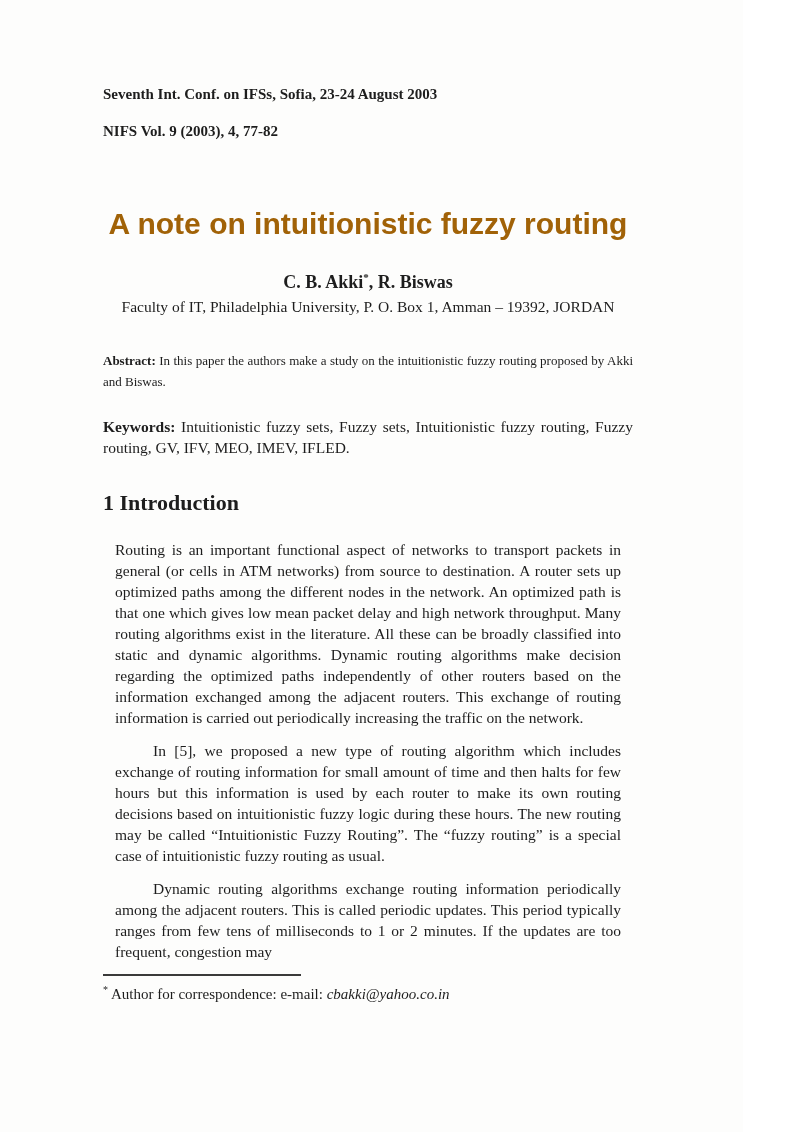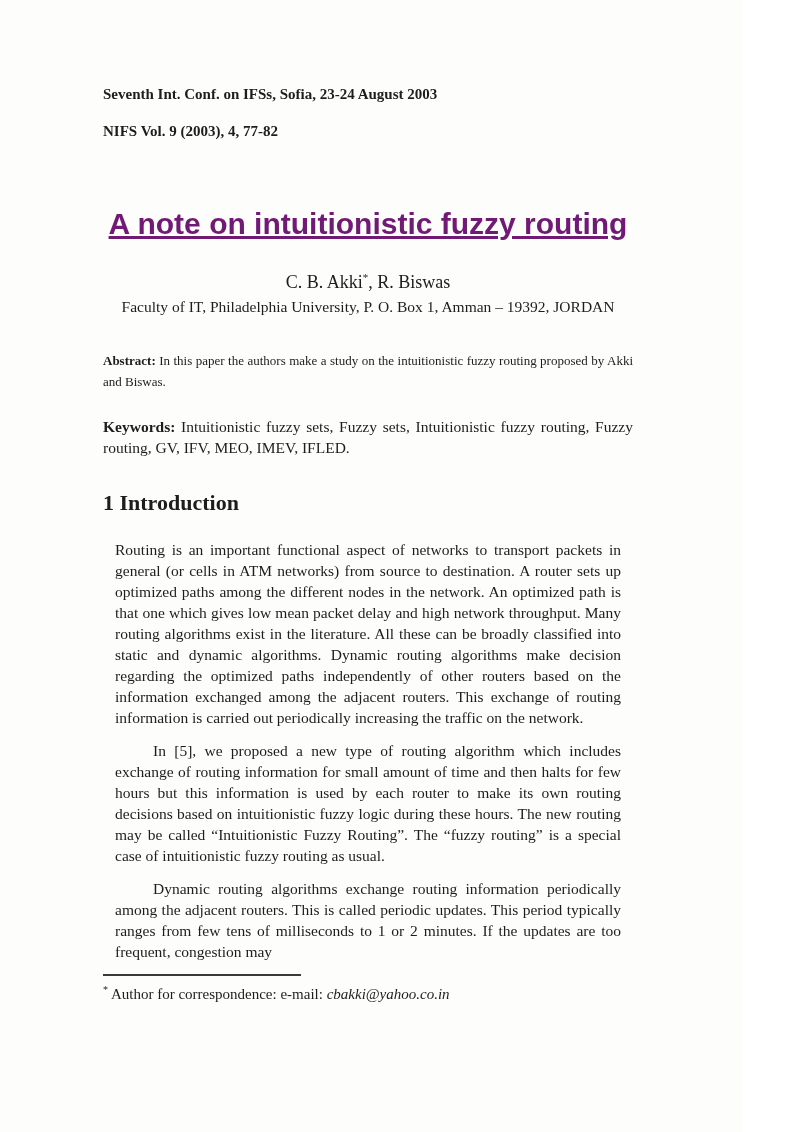--- a/index.html
+++ b/index.html
@@ -25,26 +25,25 @@
     line-height: 17px;
   }
   .hdr-line + .hdr-line { margin-top: 20px; }
   .paper-title {
     font-family: "Liberation Sans", sans-serif;
     font-weight: bold;
     font-size: 30px;
     line-height: 36px;
     text-align: center;
     margin-top: 66px;
-    color: #701a75;
-    text-decoration: underline;
+    color: #a16207;
   }
   .authors {
     text-align: center;
-    font-weight: normal;
+    font-weight: bold;
     font-size: 18px;
     line-height: 22px;
     margin-top: 29px;
   }
   .authors sup {
     font-size: 11px;
     vertical-align: super;
     line-height: 0;
   }
   .affiliation {

